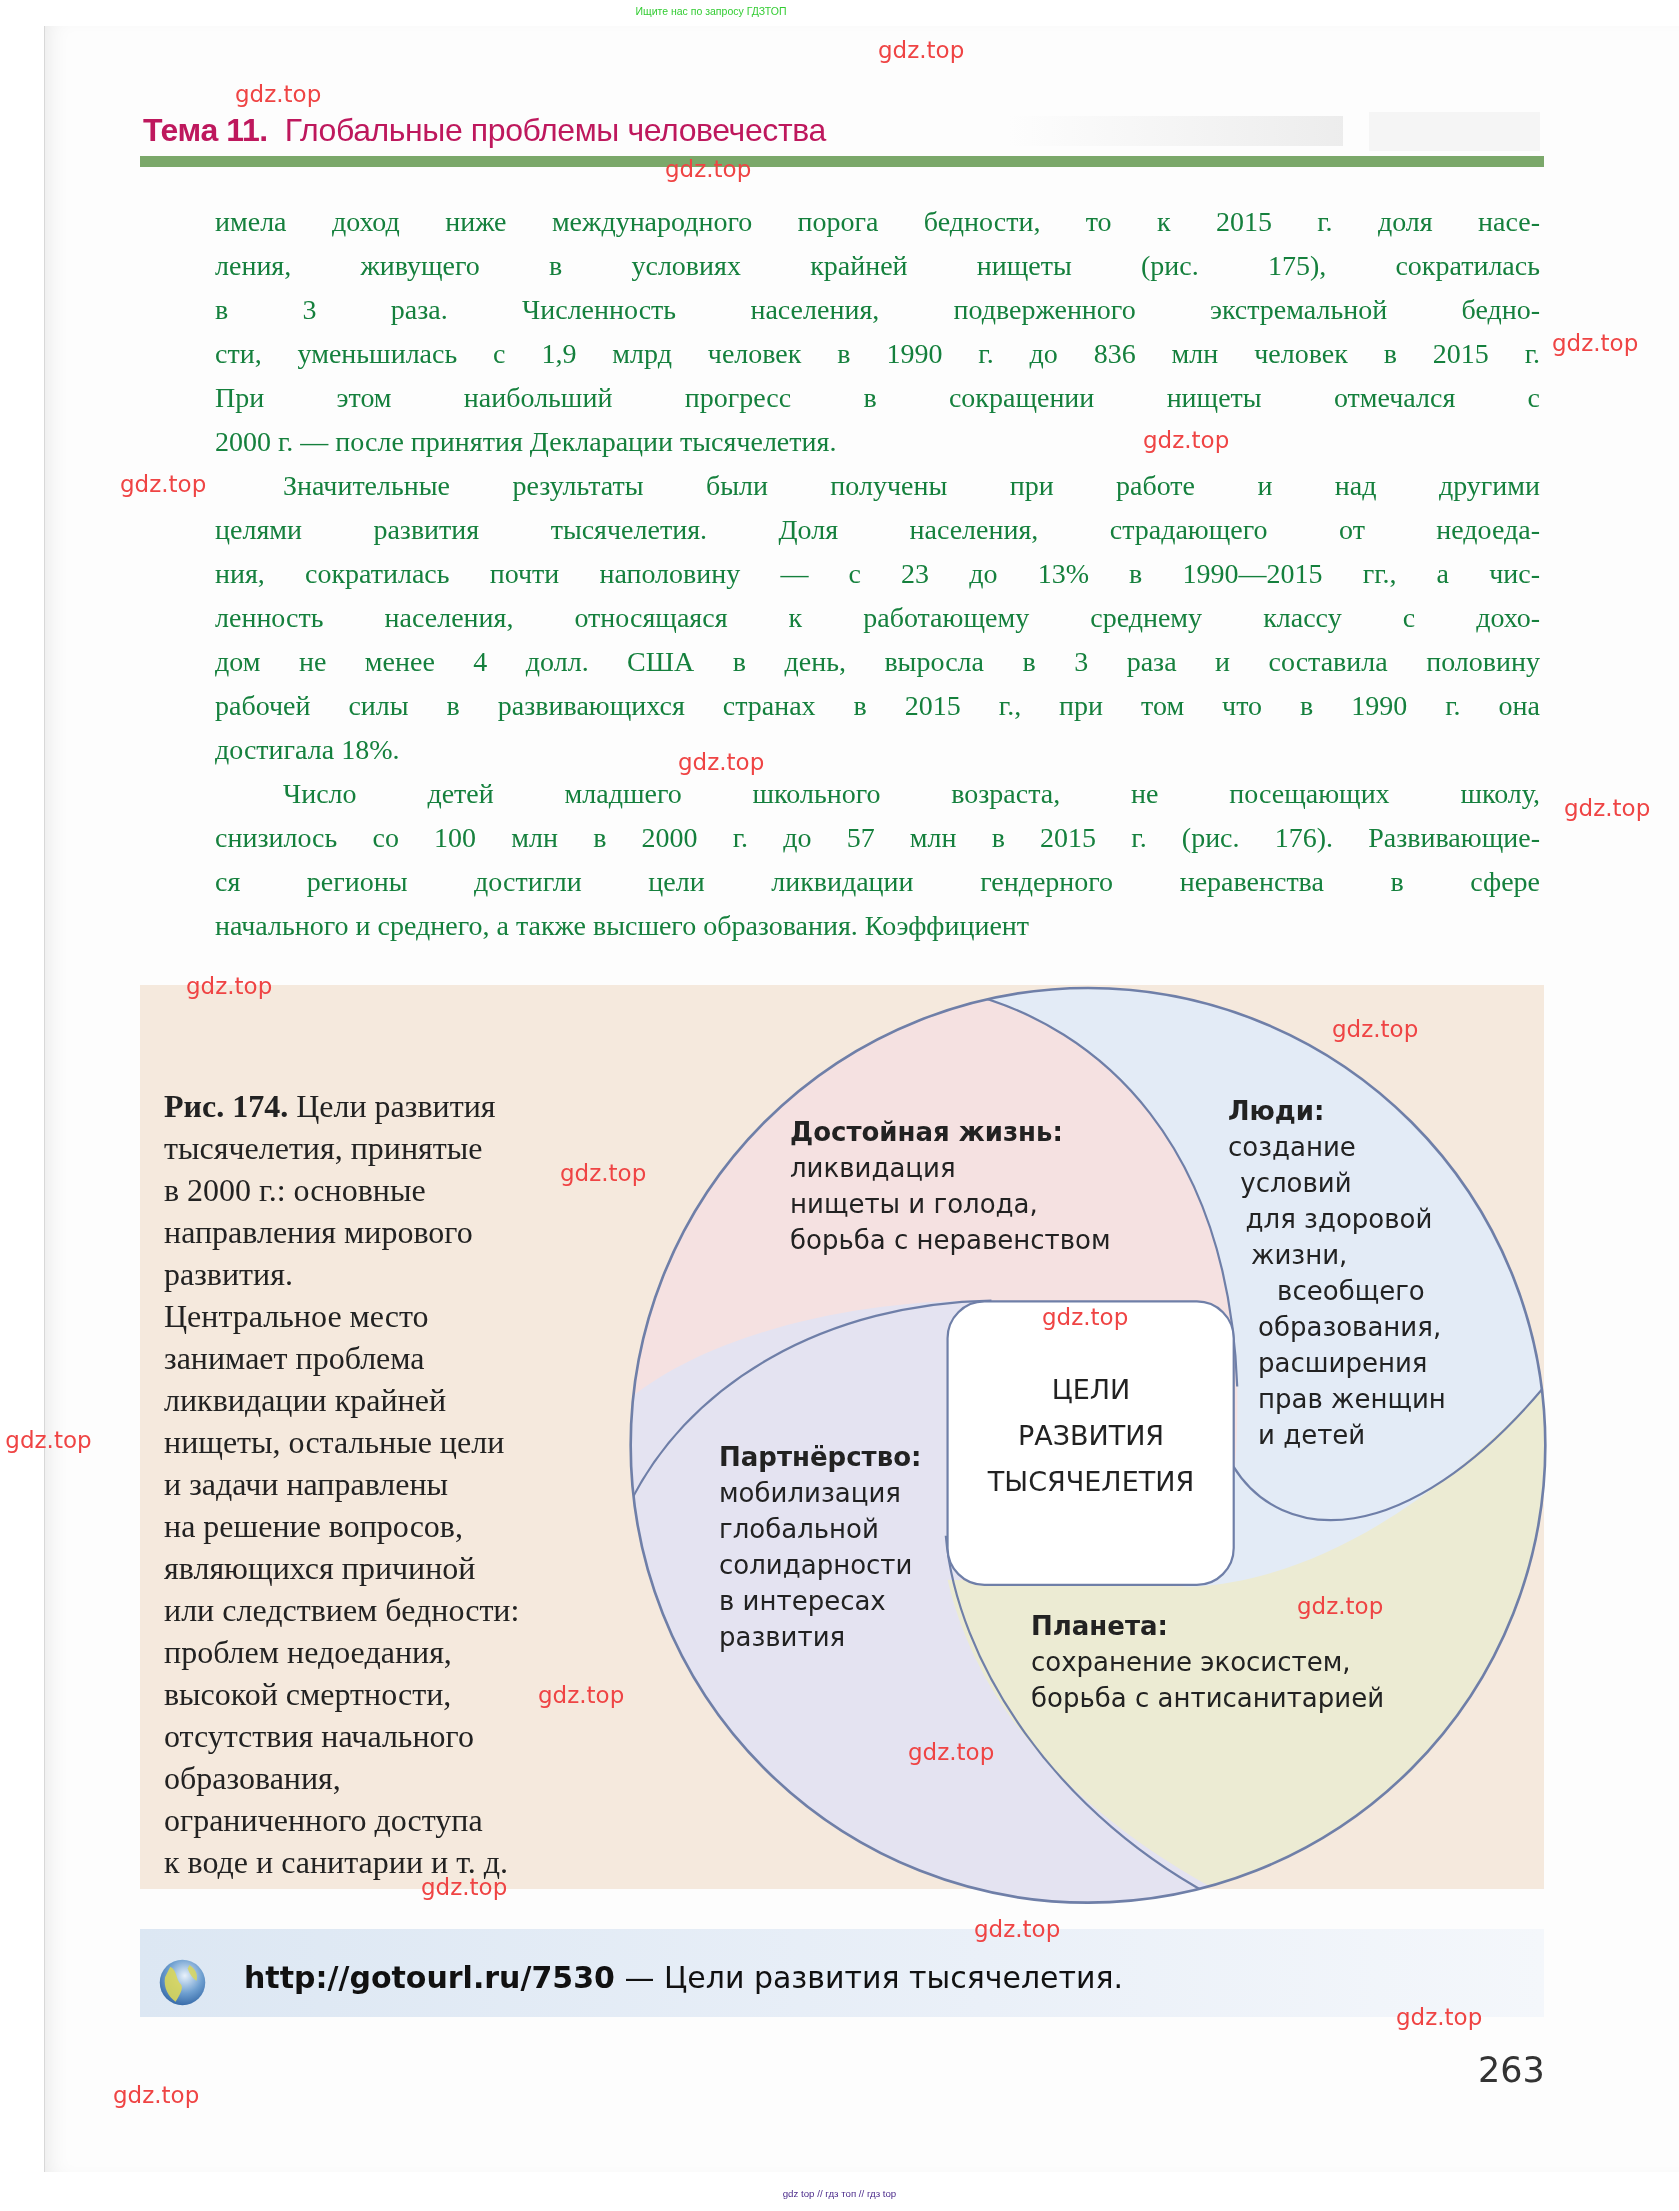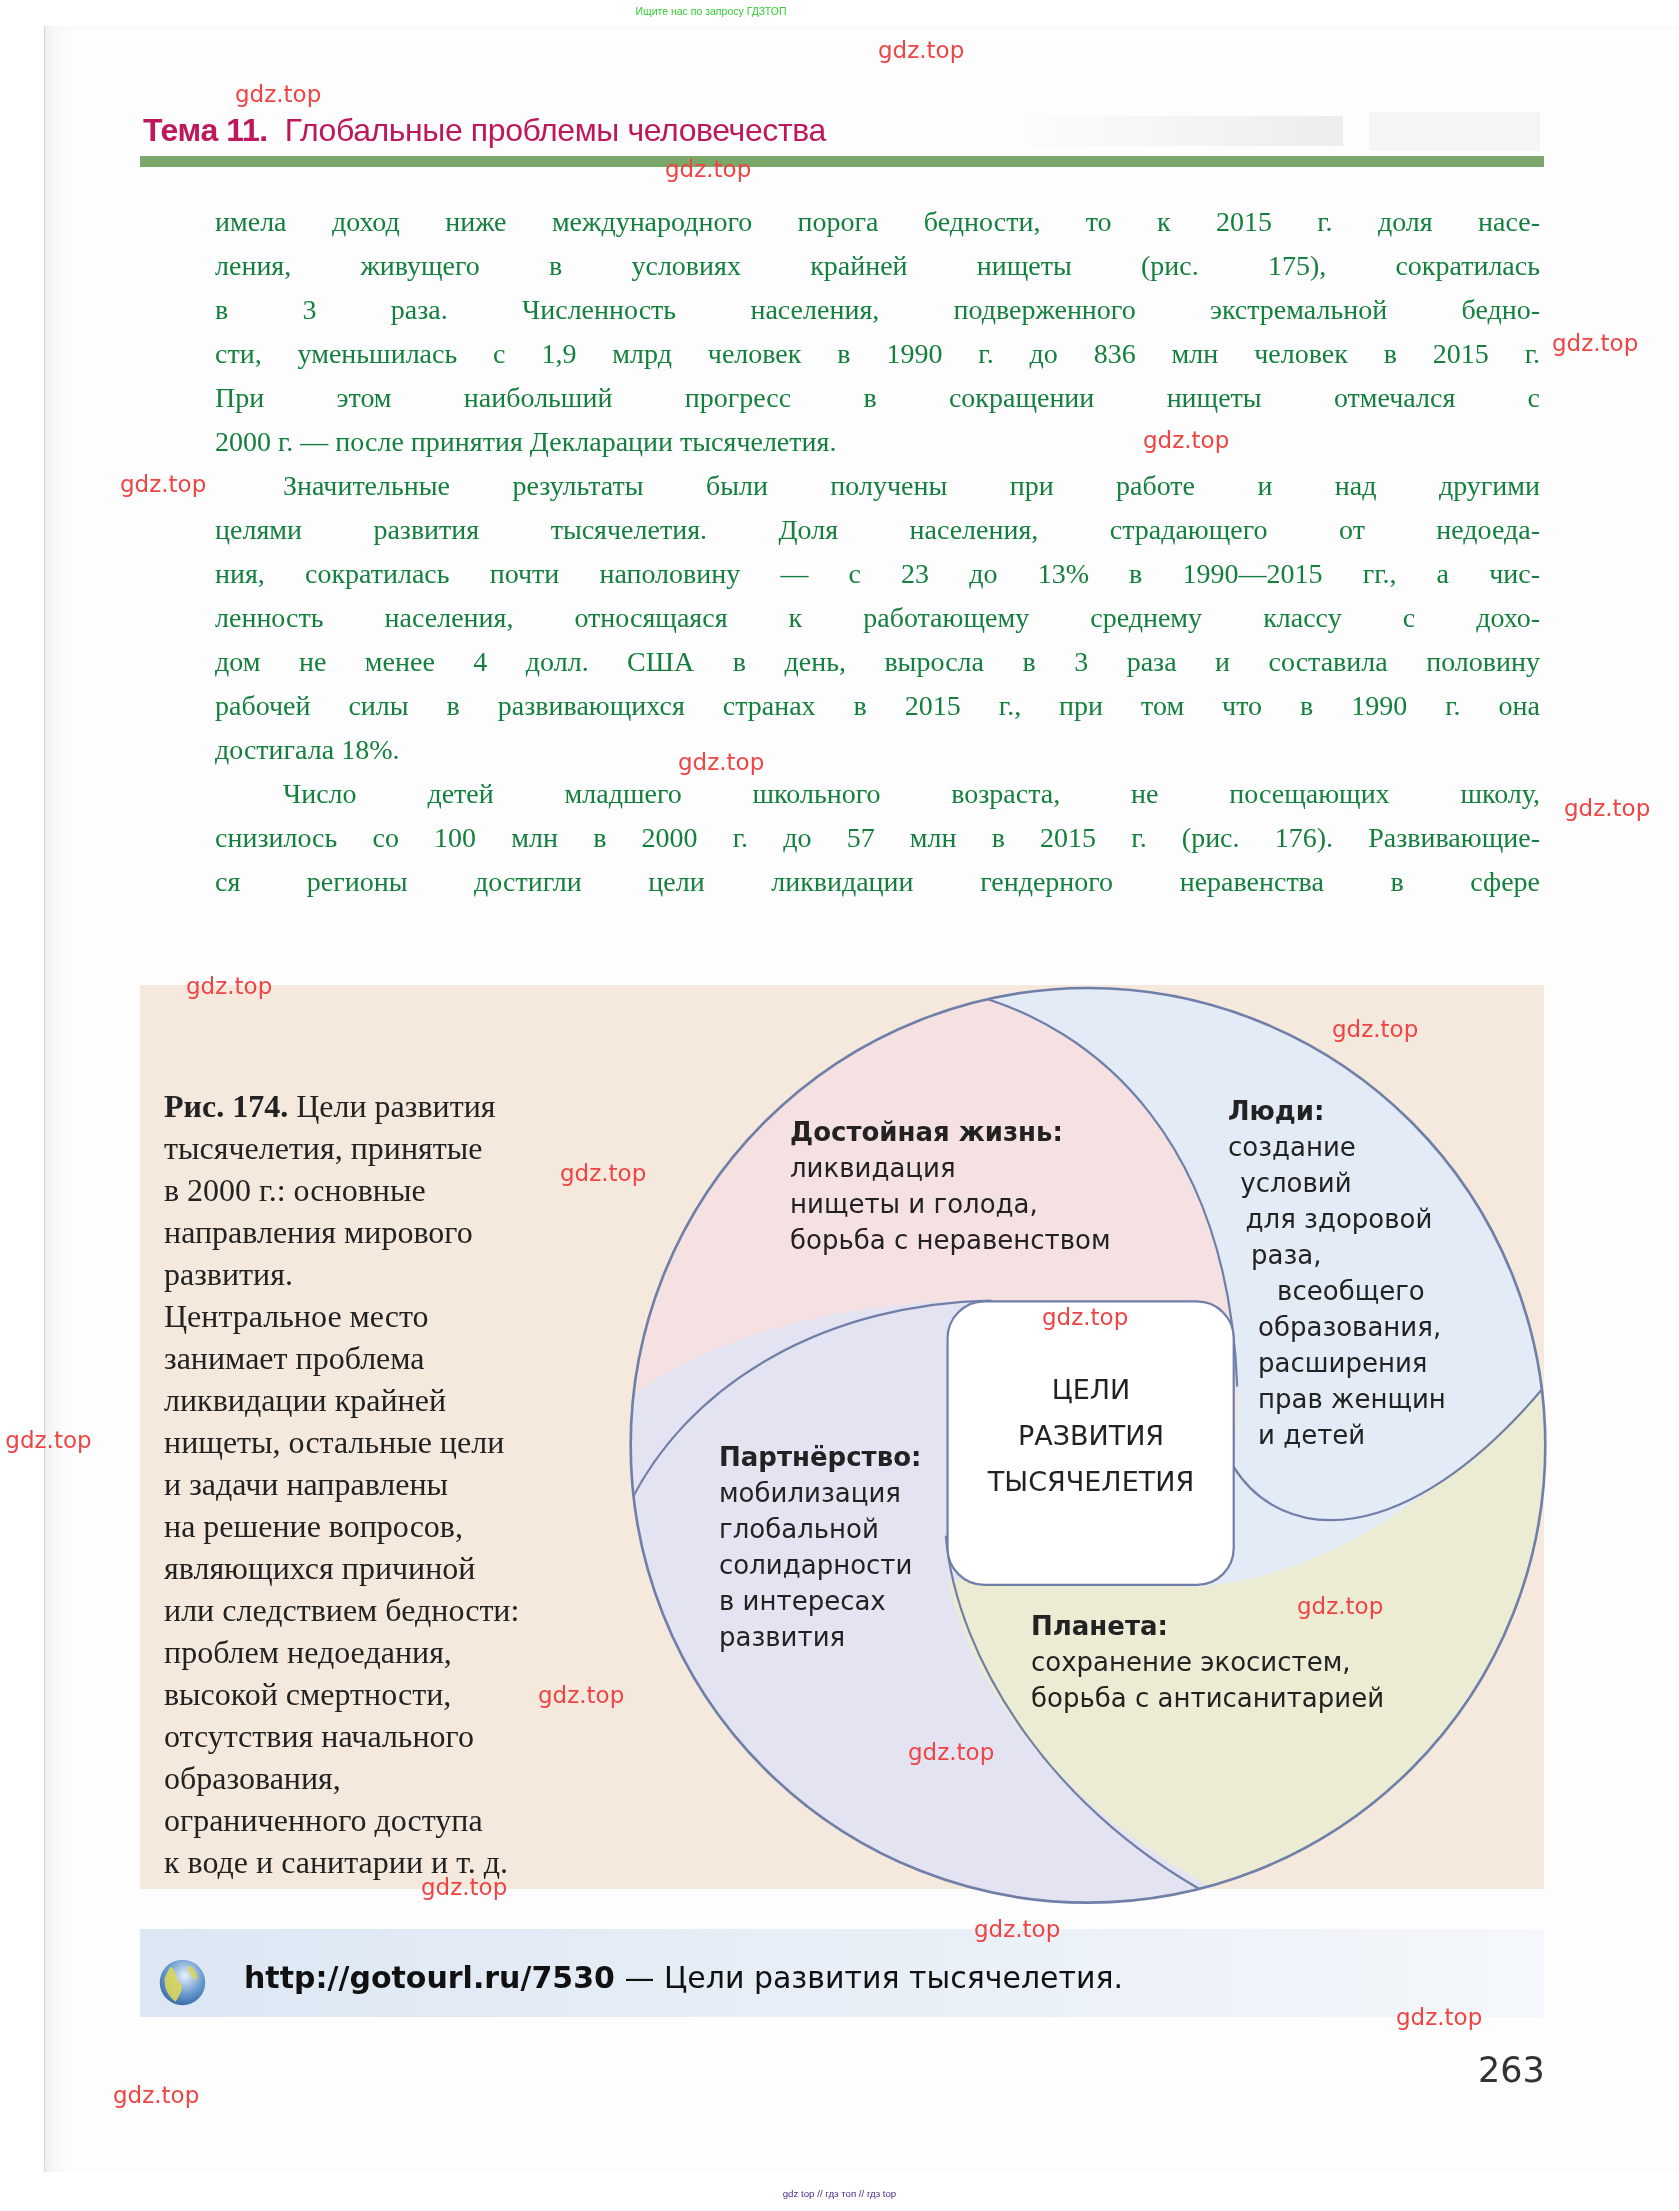--- a/index.html
+++ b/index.html
@@ -61,20 +61,21 @@
       <span class="line">ния, сократилась почти наполовину — с 23 до 13% в 1990—2015 гг., а чис-</span>
       <span class="line">ленность населения, относящаяся к работающему среднему классу с дохо-</span>
       <span class="line">дом не менее 4 долл. США в день, выросла в 3 раза и составила половину</span>
       <span class="line">рабочей силы в развивающихся странах в 2015 г., при том что в 1990 г. она</span>
       <span class="line last">достигала 18%.</span>
     </div>
     <div>
       <span class="line" style="text-indent: 68px;">Число детей младшего школьного возраста, не посещающих школу,</span>
       <span class="line">снизилось со 100 млн в 2000 г. до 57 млн в 2015 г. (рис. 176). Развивающие-</span>
       <span class="line">ся регионы достигли цели ликвидации гендерного неравенства в сфере</span>
+      <span class="line last">начального и среднего, а также высшего образования. Коэффициент</span>
     </div>
   </div>
 
 <div class="abs fig-panel" style="background: rgb(245, 233, 221);"></div>
 
 <div class="abs caption">
   <b>Рис. 174.</b>
   <span id="caption-lines"><span> Цели развития</span><br><span>тысячелетия, принятые</span><br><span>в 2000 г.: основные</span><br><span>направления мирового</span><br><span>развития.</span><br><span>Центральное место</span><br><span>занимает проблема</span><br><span>ликвидации крайней</span><br><span>нищеты, остальные цели</span><br><span>и задачи направлены</span><br><span>на решение вопросов,</span><br><span>являющихся причиной</span><br><span>или следствием бедности:</span><br><span>проблем недоедания,</span><br><span>высокой смертности,</span><br><span>отсутствия начального</span><br><span>образования,</span><br><span>ограниченного доступа</span><br><span>к воде и санитарии и т. д.</span></span>
 </div>
 
@@ -113,21 +114,21 @@
         <div>борьба с неравенством</div>
       </div>
   </div>
 
   <div class="diag-text" style="left:614px; top:119px;">
     <div class="head">Люди:</div>
     <div class="lines">
         <div style="padding-left: 0px;">создание</div>
         <div style="padding-left: 12.3px;">условий</div>
         <div style="padding-left: 17.6px;">для здоровой</div>
-        <div style="padding-left: 23px;">раза,</div>
+        <div style="padding-left: 23px;">жизни,</div>
         <div style="padding-left: 28px; text-align: center;">всеобщего</div>
         <div style="padding-left: 30px;">образования,</div>
         <div style="padding-left: 30px;">расширения</div>
         <div style="padding-left: 30px;">прав женщин</div>
         <div style="padding-left: 30px;">и детей</div>
       </div>
   </div>
 
   <div class="diag-text" style="left:417px; top:634px;">
     <div class="head">Планета:</div>

